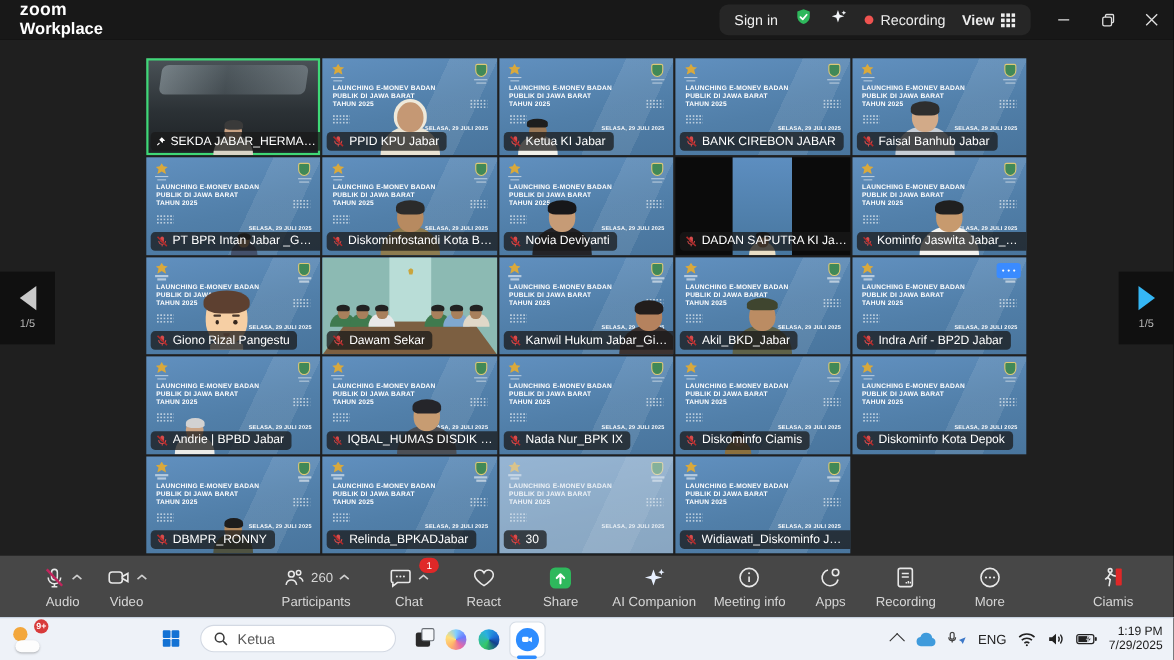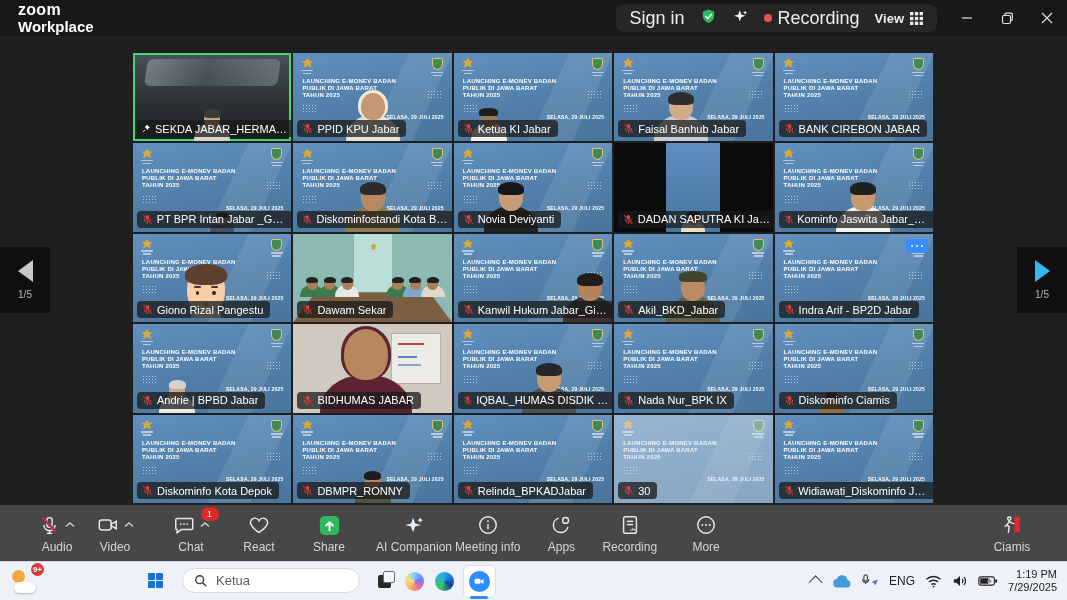--- a/index.html
+++ b/index.html
@@ -5,21 +5,21 @@
   html,body{margin:0;padding:0;}
   body{width:1067px;height:600px;position:relative;overflow:hidden;background:#000;
        font-family:"Liberation Sans","DejaVu Sans",sans-serif;-webkit-font-smoothing:antialiased;}
   
   #titlebar{position:absolute;top:0;left:0;right:0;height:36px;background:#181818;display:flex;align-items:center;}
   .logo{margin-left:18px;color:#fff;line-height:1;}
   .logo .l1{display:block;font-size:16px;font-weight:bold;letter-spacing:.3px;}
   .logo .l2{display:block;font-size:15px;font-weight:bold;margin-top:1px;}
   .tb-right{margin-left:auto;display:flex;align-items:center;}
   .tb-pill{display:flex;align-items:center;gap:15px;background:#262626;border-radius:8px;height:28px;padding:0 14px;margin-right:10px;}
-  .tb-text{color:#ededed;font-size:18px;}
+  .tb-text{color:#ededed;font-size:13px;}
   .rec{display:flex;align-items:center;gap:6px;}
   .rec-dot{width:8px;height:8px;border-radius:50%;background:#ef5350;}
   .viewbtn{display:flex;align-items:center;gap:6px;color:#ededed;font-size:13px;font-weight:bold;}
   .winbtn{width:40px;height:36px;display:flex;align-items:center;justify-content:center;color:#e0e0e0;}
   
   #stage{position:absolute;top:36px;left:0;right:0;height:469px;background:#1f1f1f;}
   #grid{position:absolute;left:133px;top:17px;width:800px;height:450px;display:grid;
         grid-template-columns:repeat(5,1fr);grid-template-rows:repeat(5,1fr);gap:2px;}
   .tile{position:relative;overflow:hidden;background:linear-gradient(168deg,#6190bf 0%,#517fa9 55%,#49759d 100%);}
   .tile.active{outline:2px solid #3fd877;outline-offset:-2px;z-index:3;}
@@ -289,65 +289,65 @@
           </span>
           <div class="vbg-title">
             <div>LAUNCHING E-MONEV BADAN</div>
             <div>PUBLIK DI JAWA BARAT</div>
             <div>TAHUN 2025</div>
           </div>
           <span class="dots a"></span>
           <span class="dots b"></span>
           <div class="vbg-date">SELASA, 29 JULI 2025</div>
         </div>
+        <div class="label">
+          <svg width="11" height="11" viewBox="0 0 12 12">
+            <rect x="4.2" y="1" width="3.6" height="6" rx="1.8" fill="#d64b4b"></rect>
+            <path d="M2.5 5.5a3.5 3.5 0 0 0 7 0" stroke="#d64b4b" fill="none" stroke-width="1"></path>
+            <line x1="6" y1="9.2" x2="6" y2="11" stroke="#d64b4b" stroke-width="1"></line>
+            <line x1="1.3" y1="1.3" x2="10.7" y2="10.7" stroke="#b02a2a" stroke-width="1.6"></line>
+          </svg>
+          <span>BANK CIREBON JABAR</span>
+        </div>
+      </div>
+      <div class="tile scene-vbg">
+        <div class="vbg">
+          <span class="emblem-l">
+            <span class="bird"></span>
+            <span class="bar"></span>
+            <span class="bar" style="width:8px"></span>
+          </span>
+          <span class="emblem-r">
+            <span class="crest"></span>
+            <span class="bar"></span>
+            <span class="bar" style="width:9px"></span>
+          </span>
+          <div class="vbg-title">
+            <div>LAUNCHING E-MONEV BADAN</div>
+            <div>PUBLIK DI JAWA BARAT</div>
+            <div>TAHUN 2025</div>
+          </div>
+          <span class="dots a"></span>
+          <span class="dots b"></span>
+          <div class="vbg-date">SELASA, 29 JULI 2025</div>
+        </div>
         <div class="sil hair" style="left: 42%;">
           <div class="head" style="width: 24px; height: 27.6px; background: rgb(210, 170, 136);">
             <i class="hair" style="background: rgb(46, 46, 46);"></i>
           </div>
           <div class="body" style="width: 54px; height: 26px; background: rgb(199, 206, 214);"></div>
         </div>
         <div class="label">
           <svg width="11" height="11" viewBox="0 0 12 12">
             <rect x="4.2" y="1" width="3.6" height="6" rx="1.8" fill="#d64b4b"></rect>
             <path d="M2.5 5.5a3.5 3.5 0 0 0 7 0" stroke="#d64b4b" fill="none" stroke-width="1"></path>
             <line x1="6" y1="9.2" x2="6" y2="11" stroke="#d64b4b" stroke-width="1"></line>
             <line x1="1.3" y1="1.3" x2="10.7" y2="10.7" stroke="#b02a2a" stroke-width="1.6"></line>
           </svg>
           <span>Faisal Banhub Jabar</span>
-        </div>
-      </div>
-      <div class="tile scene-vbg">
-        <div class="vbg">
-          <span class="emblem-l">
-            <span class="bird"></span>
-            <span class="bar"></span>
-            <span class="bar" style="width:8px"></span>
-          </span>
-          <span class="emblem-r">
-            <span class="crest"></span>
-            <span class="bar"></span>
-            <span class="bar" style="width:9px"></span>
-          </span>
-          <div class="vbg-title">
-            <div>LAUNCHING E-MONEV BADAN</div>
-            <div>PUBLIK DI JAWA BARAT</div>
-            <div>TAHUN 2025</div>
-          </div>
-          <span class="dots a"></span>
-          <span class="dots b"></span>
-          <div class="vbg-date">SELASA, 29 JULI 2025</div>
-        </div>
-        <div class="label">
-          <svg width="11" height="11" viewBox="0 0 12 12">
-            <rect x="4.2" y="1" width="3.6" height="6" rx="1.8" fill="#d64b4b"></rect>
-            <path d="M2.5 5.5a3.5 3.5 0 0 0 7 0" stroke="#d64b4b" fill="none" stroke-width="1"></path>
-            <line x1="6" y1="9.2" x2="6" y2="11" stroke="#d64b4b" stroke-width="1"></line>
-            <line x1="1.3" y1="1.3" x2="10.7" y2="10.7" stroke="#b02a2a" stroke-width="1.6"></line>
-          </svg>
-          <span>BANK CIREBON JABAR</span>
         </div>
       </div>
       <div class="tile scene-vbg">
         <div class="vbg">
           <span class="emblem-l">
             <span class="bird"></span>
             <span class="bar"></span>
             <span class="bar" style="width:8px"></span>
           </span>
           <span class="emblem-r">
@@ -741,42 +741,20 @@
           <div class="body" style="width: 36px; height: 18px; background: rgb(235, 235, 232);"></div>
         </div>
         <div class="label">
           <svg width="11" height="11" viewBox="0 0 12 12">
             <rect x="4.2" y="1" width="3.6" height="6" rx="1.8" fill="#d64b4b"></rect>
             <path d="M2.5 5.5a3.5 3.5 0 0 0 7 0" stroke="#d64b4b" fill="none" stroke-width="1"></path>
             <line x1="6" y1="9.2" x2="6" y2="11" stroke="#d64b4b" stroke-width="1"></line>
             <line x1="1.3" y1="1.3" x2="10.7" y2="10.7" stroke="#b02a2a" stroke-width="1.6"></line>
           </svg>
           <span>Andrie | BPBD Jabar</span>
-        </div>
-      </div>
-      <div class="tile scene-closeup">
-        <div class="board">
-          <i class="m1"></i>
-          <i class="m2"></i>
-          <i class="m3"></i>
-        </div>
-        <div class="sil hijab" style="left: 46%;">
-          <div class="headwrap" style="background: rgb(92, 36, 49);">
-            <div class="head" style="width: 44px; height: 50.6px; background: rgb(183, 135, 95);"></div>
-          </div>
-          <div class="body" style="width: 92px; height: 38px; background: rgb(92, 36, 49);"></div>
-        </div>
-        <div class="label">
-          <svg width="11" height="11" viewBox="0 0 12 12">
-            <rect x="4.2" y="1" width="3.6" height="6" rx="1.8" fill="#d64b4b"></rect>
-            <path d="M2.5 5.5a3.5 3.5 0 0 0 7 0" stroke="#d64b4b" fill="none" stroke-width="1"></path>
-            <line x1="6" y1="9.2" x2="6" y2="11" stroke="#d64b4b" stroke-width="1"></line>
-            <line x1="1.3" y1="1.3" x2="10.7" y2="10.7" stroke="#b02a2a" stroke-width="1.6"></line>
-          </svg>
-          <span>BIDHUMAS JABAR</span>
         </div>
       </div>
       <div class="tile scene-vbg">
         <div class="vbg">
           <span class="emblem-l">
             <span class="bird"></span>
             <span class="bar"></span>
             <span class="bar" style="width:8px"></span>
           </span>
           <span class="emblem-r">
@@ -1071,20 +1049,35 @@
       <svg width="22" height="22" viewBox="0 0 24 24" fill="none" stroke="#e8e8e8" stroke-width="1.6">
           <rect x="2.5" y="6.5" width="13" height="11" rx="3"></rect>
           <path d="M15.5 11l5.5-3v8l-5.5-3z"></path>
         </svg>
       <svg width="10" height="6" viewBox="0 0 10 6">
           <polyline points="1,4.5 5,1 9,4.5" stroke="#cfcfcf" fill="none" stroke-width="1.4"></polyline>
         </svg>
     </span>
     <span>Video</span>
   </div>
+  <div class="ctrl" style="margin-left:118px;">
+    <span class="irow">
+      <svg width="21" height="21" viewBox="0 0 24 24" fill="none" stroke="#e8e8e8" stroke-width="1.6">
+          <circle cx="9" cy="8" r="3"></circle>
+          <path d="M3.5 19c.6-3.2 2.8-5 5.5-5s4.9 1.8 5.5 5"></path>
+          <circle cx="16.5" cy="6.5" r="2.3"></circle>
+          <path d="M16.8 11.5c2.3.3 3.7 1.9 4.2 4.3"></path>
+        </svg>
+      <span class="count">260</span>
+      <svg width="10" height="6" viewBox="0 0 10 6">
+          <polyline points="1,4.5 5,1 9,4.5" stroke="#cfcfcf" fill="none" stroke-width="1.4"></polyline>
+        </svg>
+    </span>
+    <span>Participants</span>
+  </div>
   <div class="ctrl" style="margin-left:30px;">
     <span class="irow" style="position:relative;">
       <svg width="22" height="22" viewBox="0 0 24 24" fill="none" stroke="#e8e8e8" stroke-width="1.6">
           <path d="M4 5h16a1.5 1.5 0 0 1 1.5 1.5v9A1.5 1.5 0 0 1 20 17H9l-4.5 3.5V17A1.5 1.5 0 0 1 3 15.5v-9A1.5 1.5 0 0 1 4 5z"></path>
           <g fill="#e8e8e8" stroke="none">
             <circle cx="8.5" cy="11" r="1"></circle>
             <circle cx="12" cy="11" r="1"></circle>
             <circle cx="15.5" cy="11" r="1"></circle>
           </g>
         </svg>
@@ -1114,21 +1107,21 @@
   </div>
   <div class="ctrl" style="margin-left:24px;">
     <span class="irow">
       <svg width="22" height="22" viewBox="0 0 24 24">
           <path d="M11 4l2.2 6.3L19.5 12l-6.3 1.7L11 20l-2.2-6.3L2.5 12l6.3-1.7z" fill="#e8f0ff"></path>
           <path d="M18.8 3.6l.9 2.2 2.2.9-2.2.9-.9 2.2-.9-2.2-2.2-.9 2.2-.9z" fill="#e8f0ff"></path>
         </svg>
     </span>
     <span>AI Companion</span>
   </div>
-  <div class="ctrl" style="margin-left:3px;">
+  <div class="ctrl" style="margin-left:16px;">
     <span class="irow">
       <svg width="22" height="22" viewBox="0 0 24 24" fill="none" stroke="#e8e8e8" stroke-width="1.6">
           <circle cx="12" cy="12" r="9"></circle>
           <line x1="12" y1="11" x2="12" y2="16.5"></line>
           <circle cx="12" cy="7.8" r="1" fill="#e8e8e8" stroke="none"></circle>
         </svg>
     </span>
     <span>Meeting info</span>
   </div>
   <div class="ctrl" style="margin-left:18px;">

